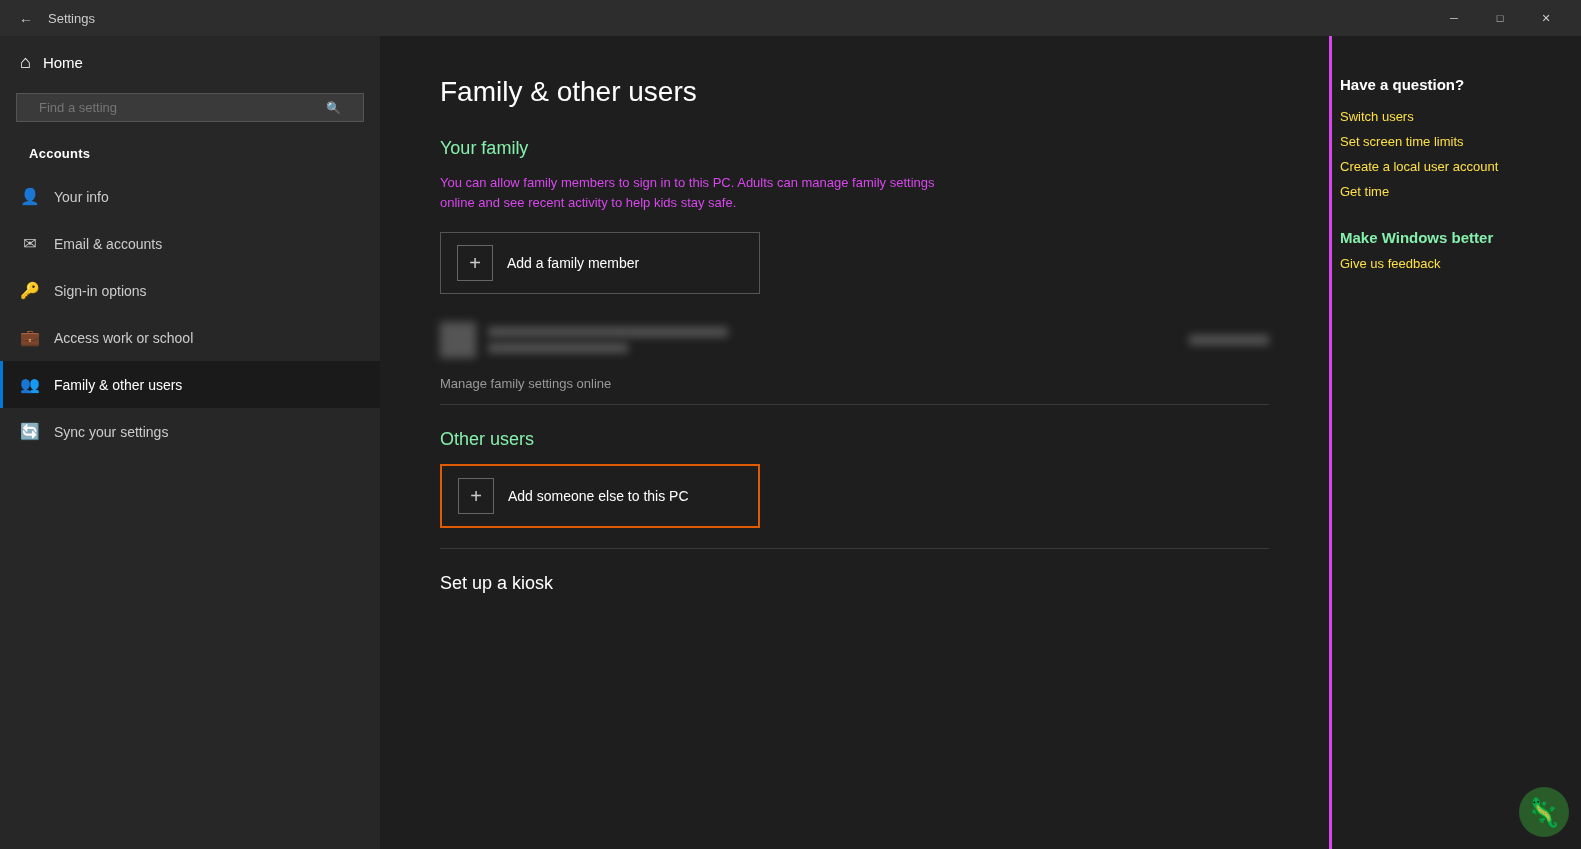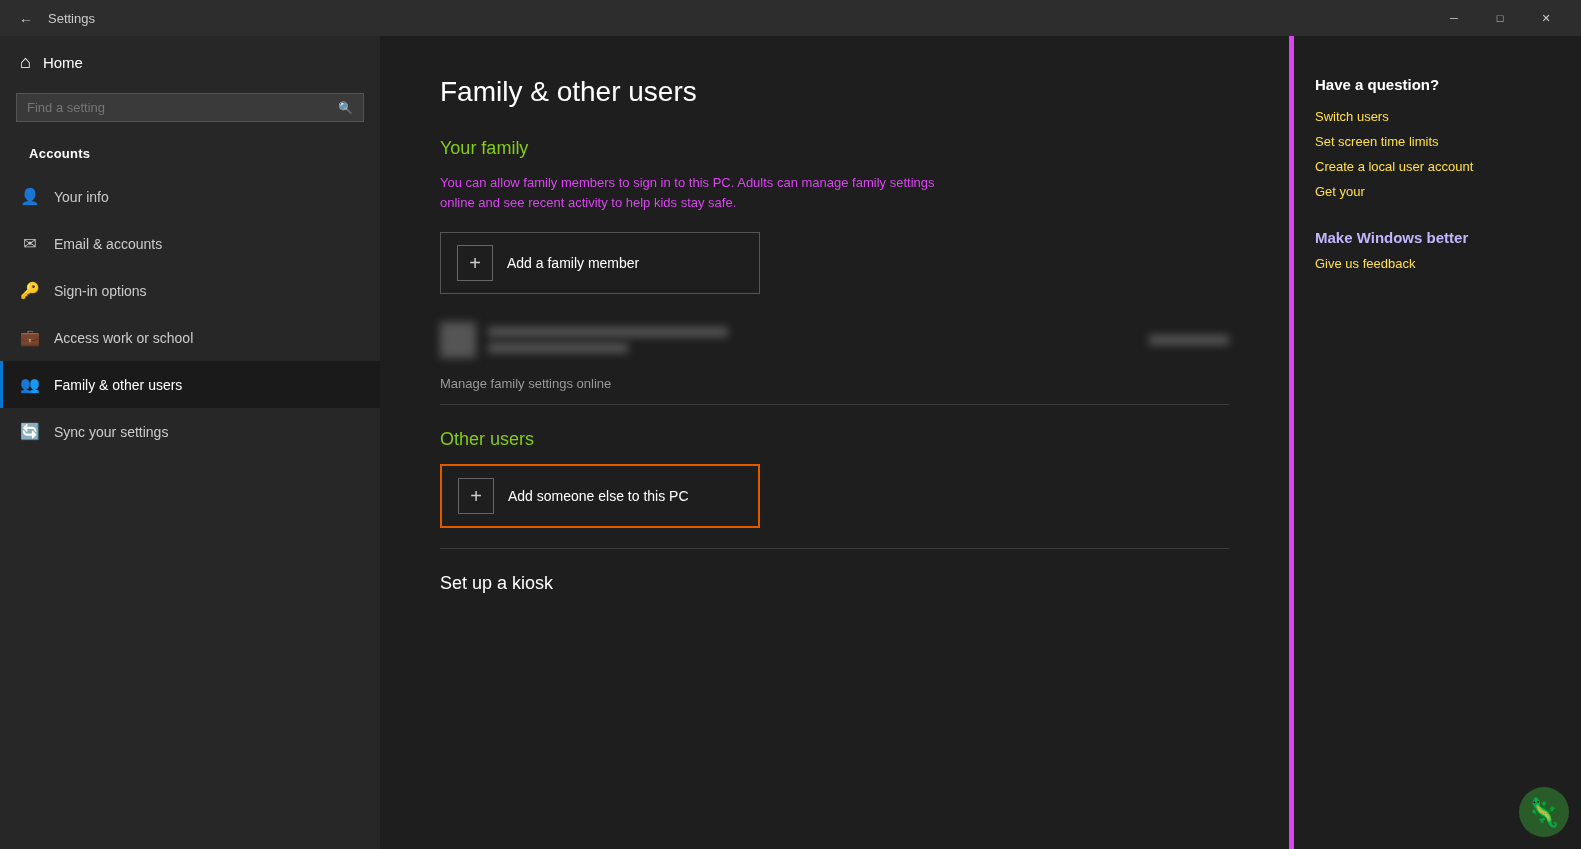--- a/index.html
+++ b/index.html
@@ -85,21 +85,21 @@
     }
     .sidebar-home-label {
       font-size: 15px;
     }
     .sidebar-search {
       margin: 4px 16px 16px 16px;
       display: flex;
       align-items: center;
       background: #3a3a3a;
       border: 1px solid #555;
-      padding: 6px 10px;
+      padding: 6px 22px;
       gap: 8px;
     }
     .sidebar-search input {
       background: transparent;
       border: none;
       outline: none;
       color: #aaa;
       font-size: 13px;
       flex: 1;
     }
@@ -153,21 +153,21 @@
     }
     .page-title {
       font-size: 28px;
       font-weight: 300;
       color: #ffffff;
       margin-bottom: 30px;
     }
     .section-title {
       font-size: 18px;
       font-weight: 400;
-      color: #84cc16;
+      color: #86efac;
       margin-bottom: 14px;
     }
     .section-desc {
       font-size: 13px;
       color: #d946ef;
       line-height: 1.5;
       margin-bottom: 20px;
       max-width: 520px;
     }
     .add-button {
@@ -244,25 +244,25 @@
     }
     .kiosk-title {
       font-size: 18px;
       font-weight: 400;
       color: #ffffff;
       margin-top: 16px;
     }
 
     
     .right-panel {
-      width: 292px;
+      width: 252px;
       background: #1e1e1e;
-      padding: 40px 21px;
+      padding: 40px 8px;
       flex-shrink: 0;
-      border-left: 5px solid #d946ef;
+      border-left: 3px solid #d946ef;
     }
     .right-panel-title {
       font-size: 15px;
       font-weight: 600;
       color: #ffffff;
       margin-bottom: 16px;
     }
     .right-panel-link {
       display: block;
       font-size: 13px;
@@ -270,21 +270,21 @@
       cursor: pointer;
       margin-bottom: 10px;
       text-decoration: none;
     }
     .right-panel-section {
       margin-top: 30px;
     }
     .right-panel-section-title {
       font-size: 15px;
       font-weight: 600;
-      color: #c4b5fd;
+      color: #86efac;
       margin-bottom: 10px;
     }
     
     .gecko-avatar {
       position: fixed;
       bottom: 12px;
       right: 12px;
       width: 50px;
       height: 50px;
       border-radius: 50%;
@@ -384,21 +384,21 @@
     <hr class="divider">
 
     <h2 class="kiosk-title">Set up a kiosk</h2>
   </div>
 
   <div class="right-panel">
     <div class="right-panel-title">Have a question?</div>
     <a class="right-panel-link">Switch users</a>
     <a class="right-panel-link">Set screen time limits</a>
     <a class="right-panel-link">Create a local user account</a>
-    <a class="right-panel-link">Get your</a>
+    <a class="right-panel-link">Get time</a>
 
     <div class="right-panel-section">
       <div class="right-panel-section-title">Make Windows better</div>
       <a class="right-panel-link">Give us feedback</a>
     </div>
   </div>
 
 </div>
 
 <div class="gecko-avatar">

